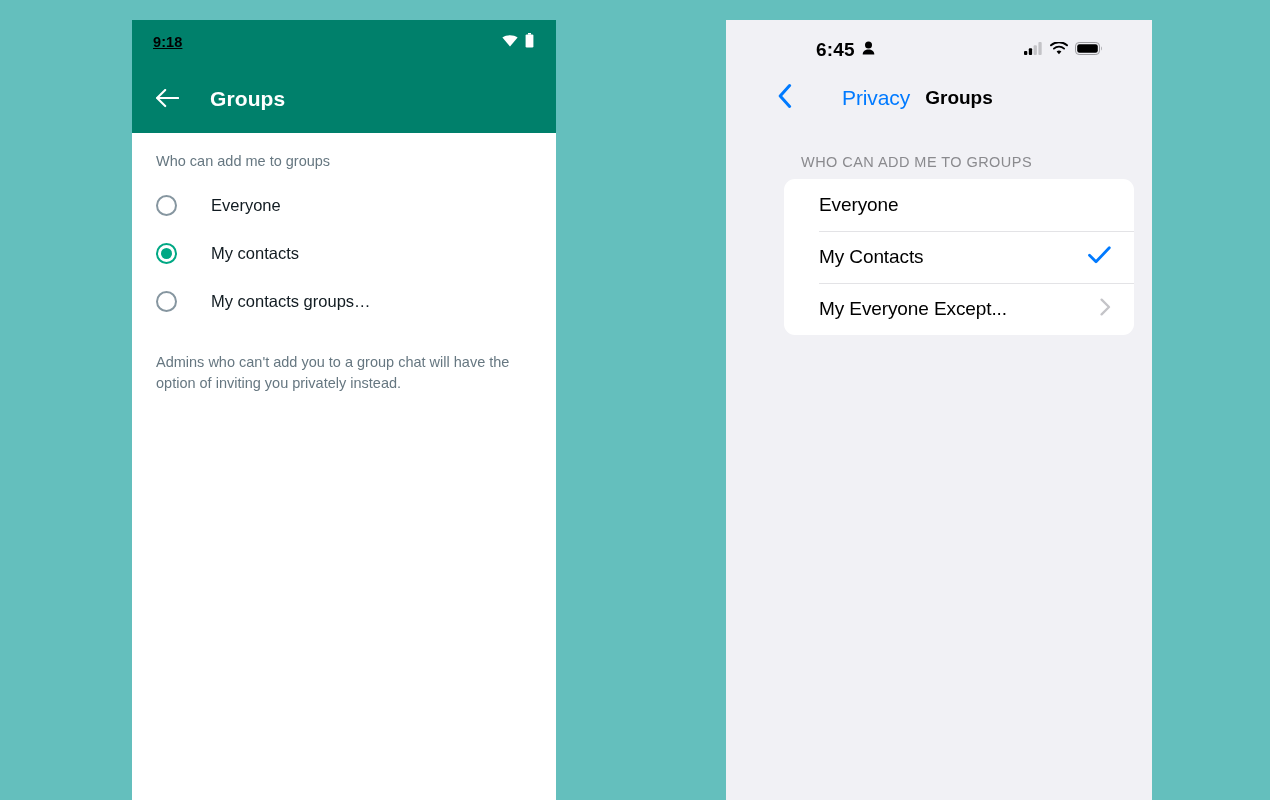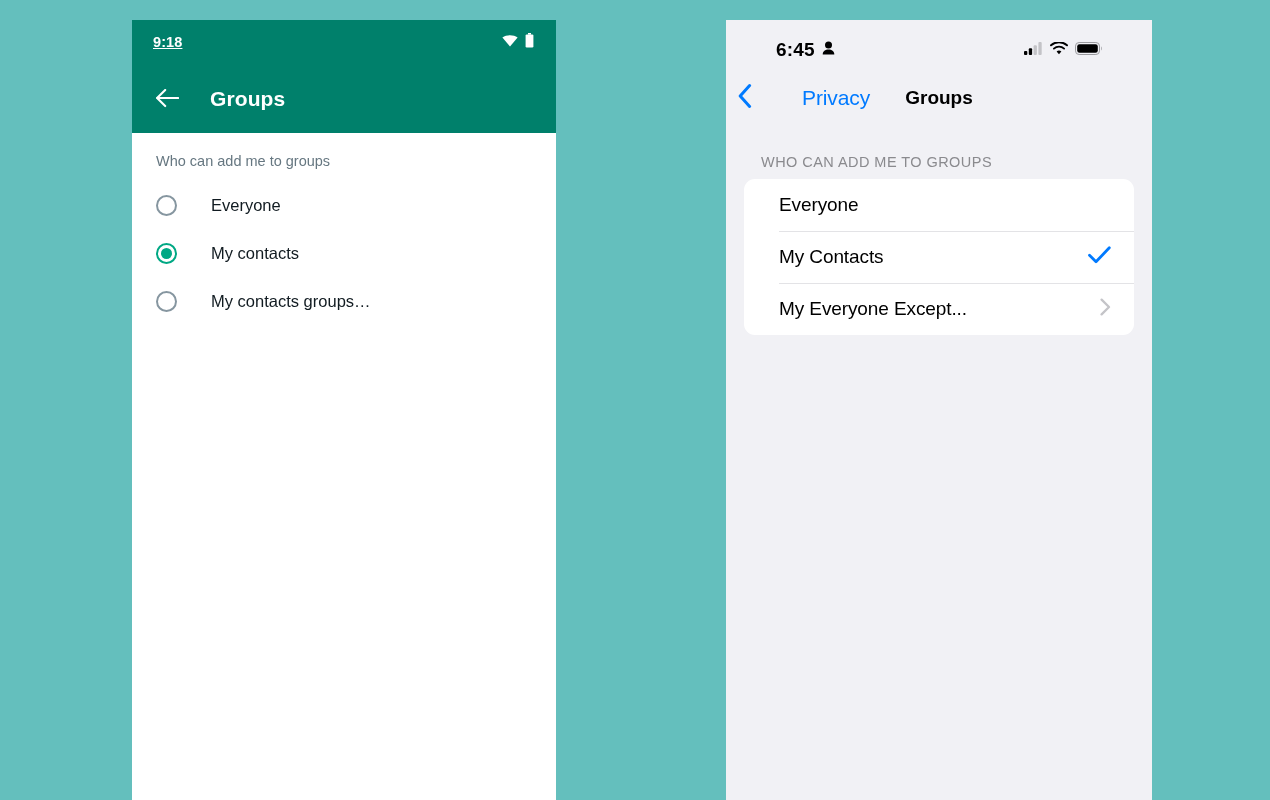--- a/index.html
+++ b/index.html
@@ -35,21 +35,21 @@
 
   #android-statusbar {
     height: 44px;
     display: flex;
     align-items: center;
     justify-content: space-between;
     padding: 0 22px 0 21px;
   }
 
   #android-clock {
-    color: #ffffff;
+    color: #000000;
     font-size: 14.5px;
     font-weight: bold;
     letter-spacing: .1px;
     text-decoration: underline;
   }
 
   .and-status-icons {
     display: flex;
     align-items: center;
     gap: 7px;
@@ -141,20 +141,21 @@
 
   
   #ios-panel {
     position: absolute;
     left: 726px;
     top: 20px;
     width: 426px;
     height: 780px;
     background: #f1f1f5;
     overflow: hidden;
+    padding-left: 40px;
   }
 
   #ios-statusbar {
     height: 52px;
     display: flex;
     align-items: center;
     justify-content: space-between;
     padding: 8px 50px 0 50px;
   }
 
@@ -304,20 +305,21 @@
     <div class="android-option">
       <span class="radio checked"></span>
       <span class="android-option-label">My contacts</span>
     </div>
 
     <div class="android-option">
       <span class="radio"></span>
       <span class="android-option-label">My contacts groups…</span>
     </div>
 
+    <div id="android-footer">Admins who can't add you to a group chat will have the option of inviting you privately instead.</div>
   </div>
 </div>
 
 <div id="ios-panel">
 
   <div id="ios-statusbar">
     <span id="ios-clock-wrap">
       <span id="ios-clock">6:45</span>
       <span>
         <svg width="13" height="14" viewBox="0 0 13 14">

